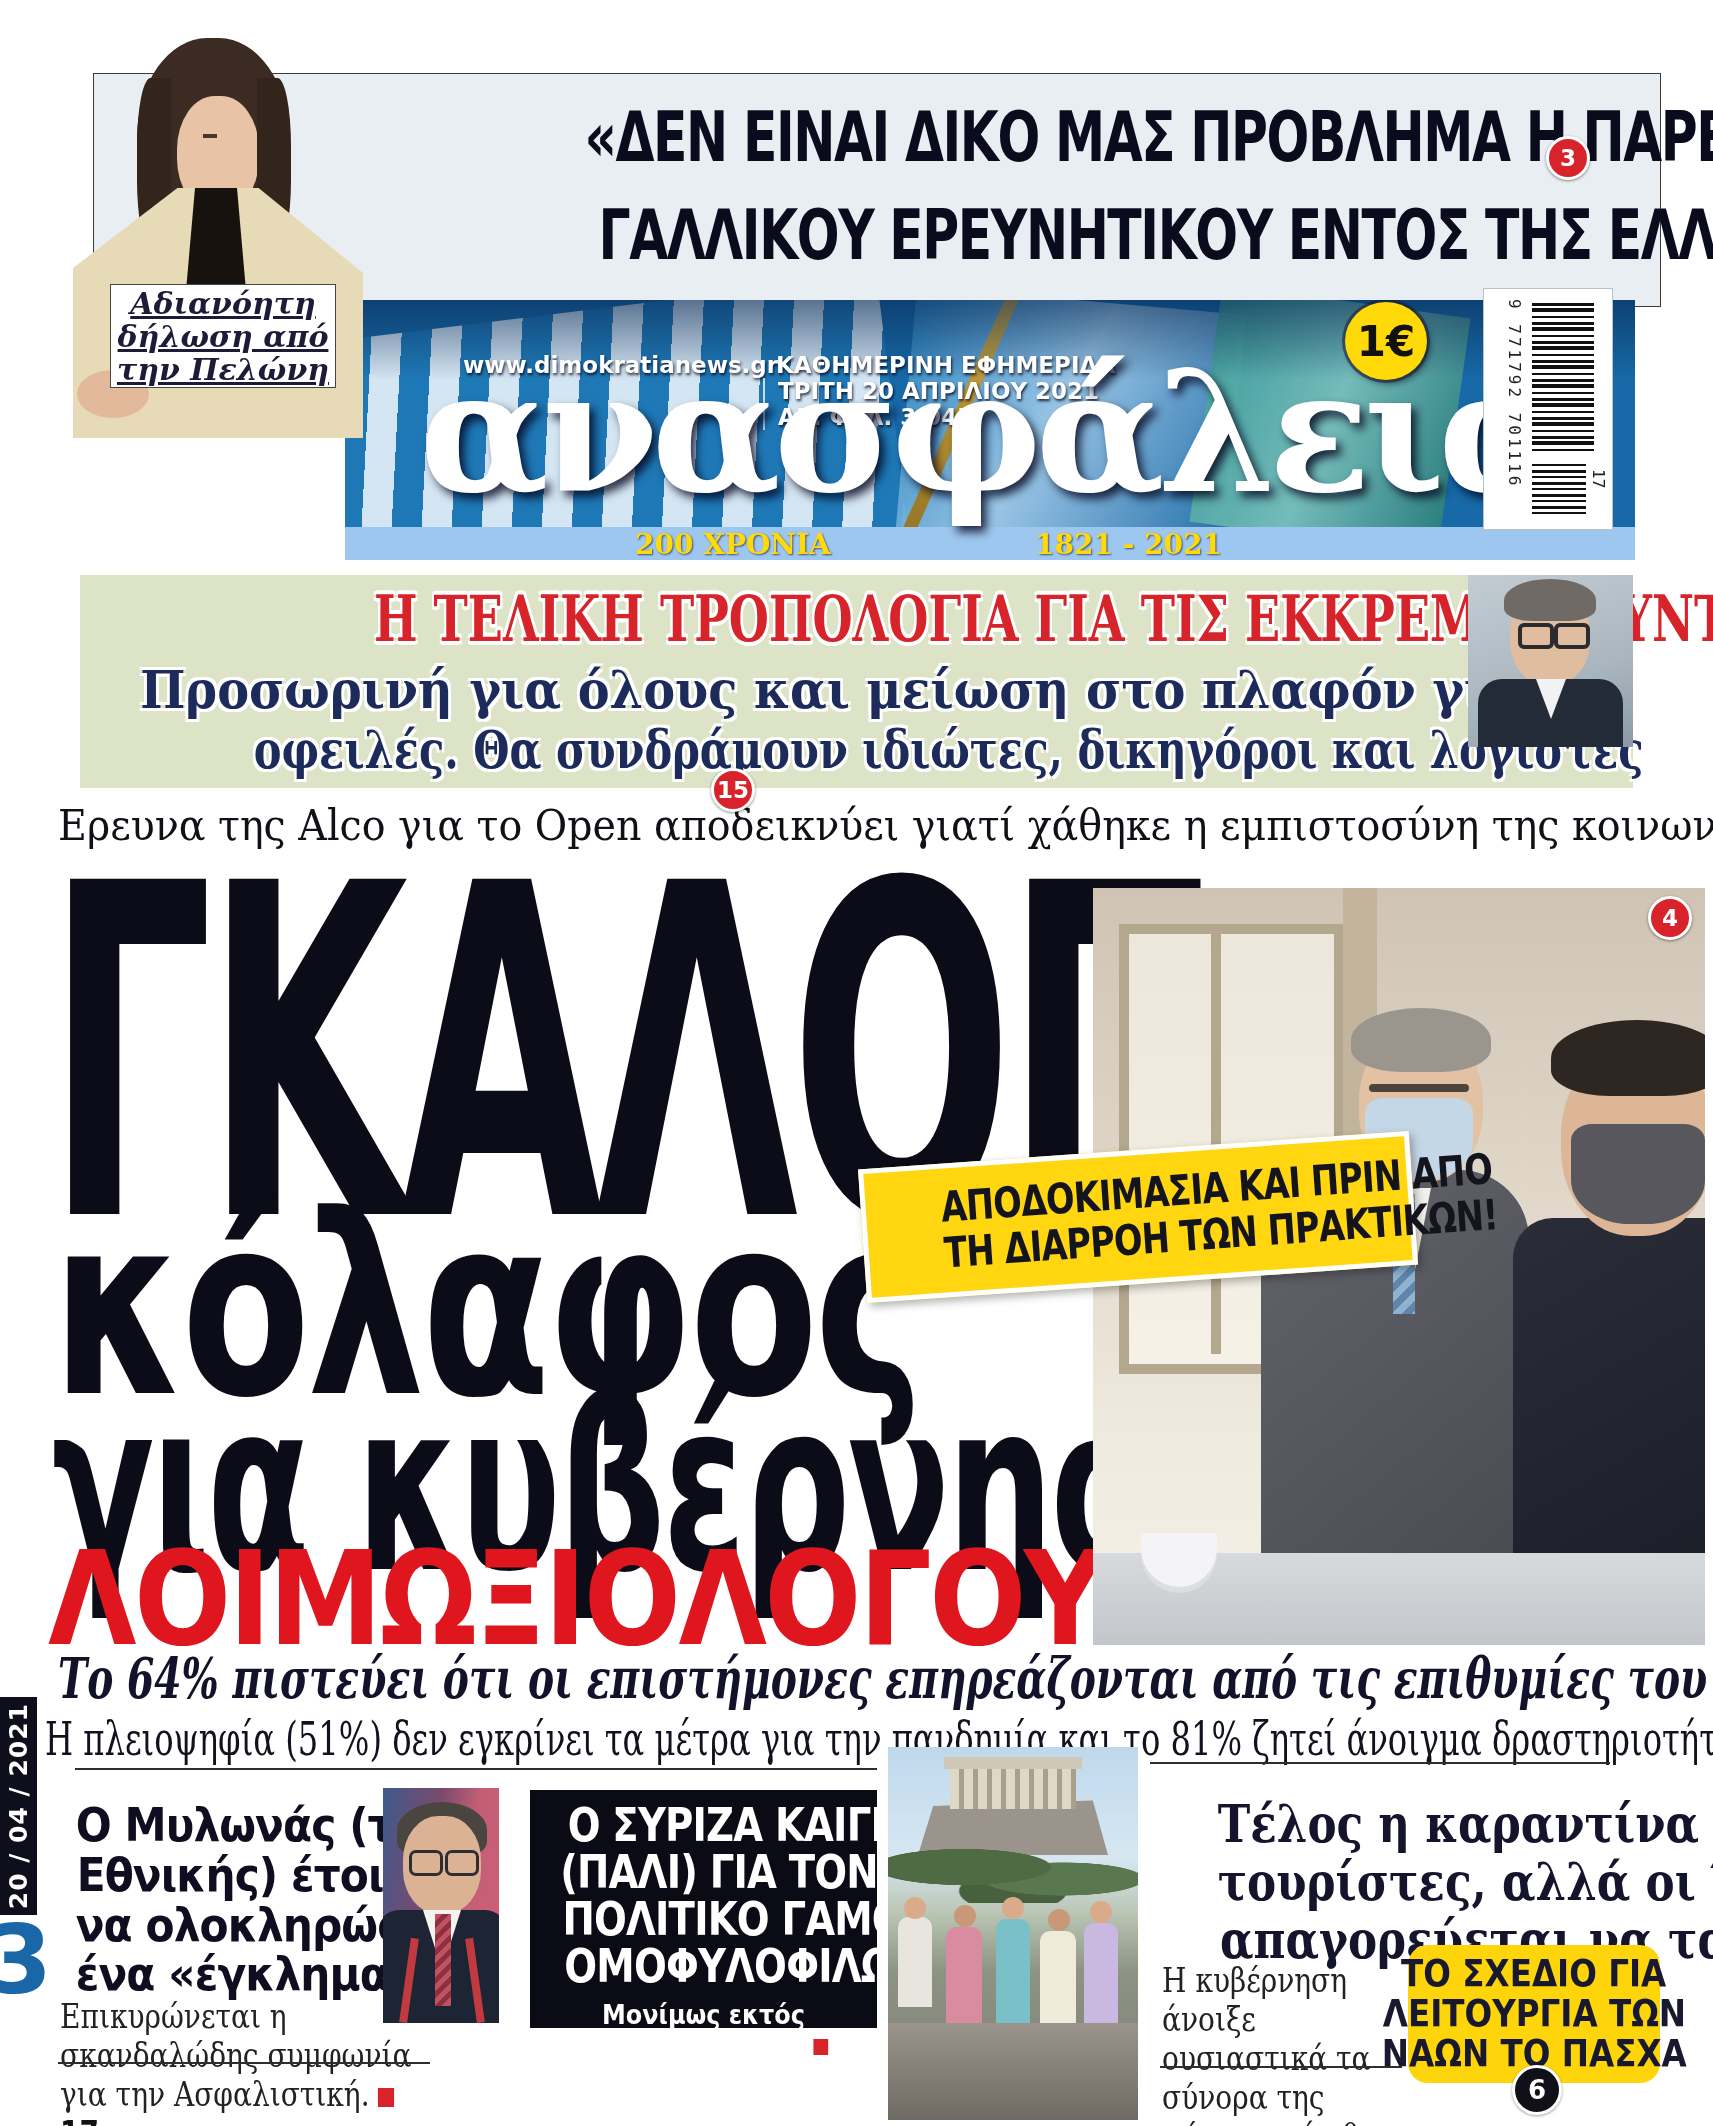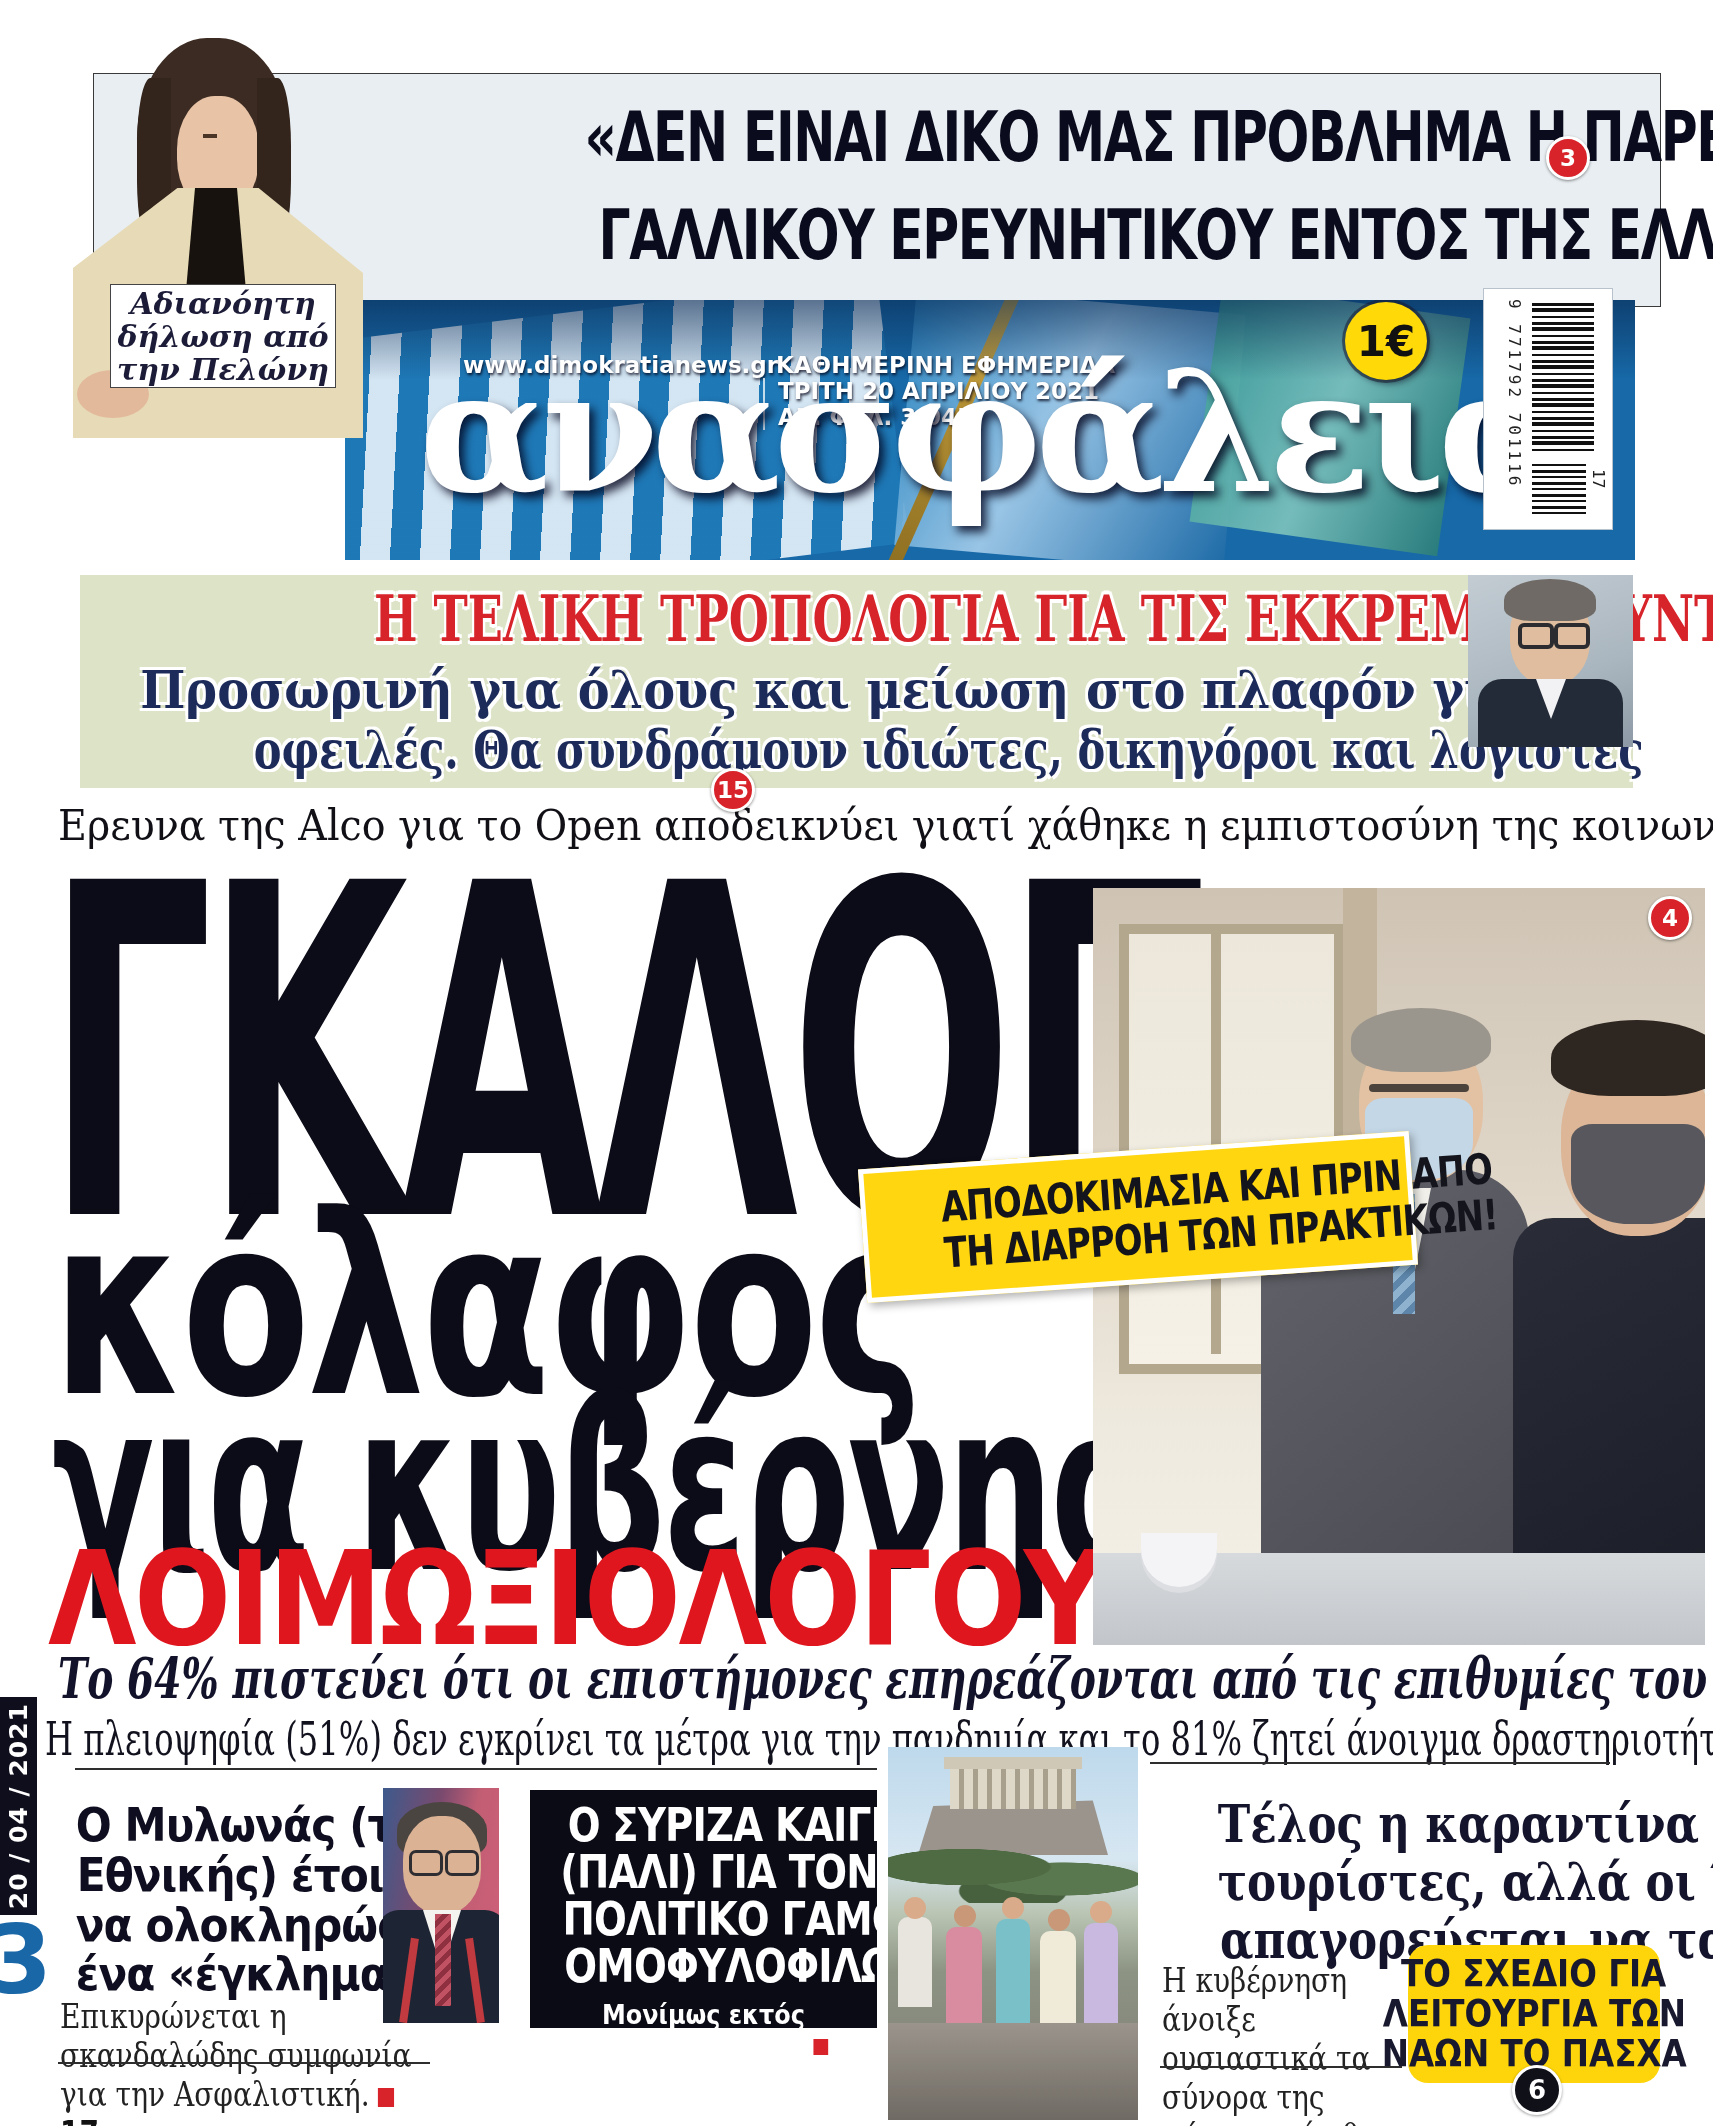--- a/index.html
+++ b/index.html
@@ -15,21 +15,21 @@
   #top-box{left:93px;top:73px;width:1566px;height:232px;background:#e9eef2;border:1px solid #3a3a3a;}
   .tophl{position:absolute;left:215px;width:1330px;text-align:center;color:#0b0b1e;font-weight:bold;}
   .tophl span{display:inline-block;white-space:nowrap;font-size:70px;letter-spacing:-2px;
               transform:scaleX(.72);transform-origin:center;}
   
   #pelloni{left:85px;top:38px;width:255px;height:400px;z-index:8;}
   
   #pelloni-cap{left:110px;top:284px;width:224px;height:102px;background:#fff;border:1px solid #444;
                display:flex;align-items:center;justify-content:center;text-align:center;
                font-family:"DejaVu Serif",serif;font-style:italic;font-weight:bold;
-               font-size:30px;line-height:1.1;color:#1c1c38;z-index:9;}
+               font-size:30px;line-height:1.1;color:#1c1c38;z-index:9;text-decoration:underline;}
   
   #masthead{left:345px;top:300px;width:1290px;height:260px;background:#1769a8;overflow:hidden;}
   .mast-txt{position:absolute;color:#fff;font-weight:bold;font-size:23px;text-shadow:1px 2px 3px rgba(0,0,20,.8);}
   #mast-info{display:flex;}
   #mast-info span{padding:0 13px;border-left:2px solid rgba(255,255,255,.75);}
   #mast-info span:first-child{border-left:none;}
   #logo{position:absolute;left:55px;top:48px;width:1180px;text-align:center;
         font-family:"DejaVu Serif",serif;font-weight:bold;font-size:168px;line-height:1;
         color:#fff;letter-spacing:-7px;text-shadow:5px 6px 10px rgba(0,0,25,.8);z-index:6;}
   #anniv{position:absolute;left:0;bottom:0;width:100%;height:33px;background:#9ec7ef;z-index:5;}
@@ -157,20 +157,24 @@
     <div class="mast-txt" style="left:118px;top:52px;">www.dimokratianews.gr</div>
     <div class="mast-txt" id="mast-info" style="left:418px;top:52px;flex-direction:column;">
       <span>ΚΑΘΗΜΕΡΙΝΗ ΕΦΗΜΕΡΙΔΑ</span>
       <span>ΤΡΙΤΗ 20 ΑΠΡΙΛΙΟΥ 2021</span>
       <span>ΑΡ. ΦΥΛ. 3.045</span>
     </div>
     <div id="price">
         <span>1€</span>
       </div>
     <div id="logo">ανασφάλεια</div>
+    <div id="anniv">
+      <span class="anniv-t" style="left:290px;">200 ΧΡΟΝΙΑ</span>
+      <span class="anniv-t" style="left:690px;">1821 - 2021</span>
+    </div>
   </div>
 
   <div class="abs" id="barcode">
     <div class="bc-num">9 771792 701116</div>
     <div class="bc-bars"></div>
     <div class="bc-bars2"></div>
     <div class="bc-iss">17</div>
   </div>
 
   <div class="abs" id="banner">

